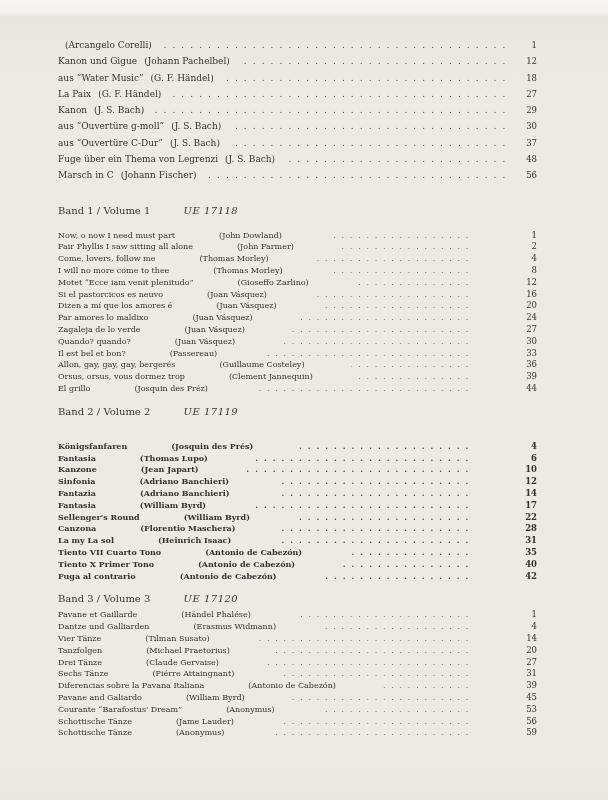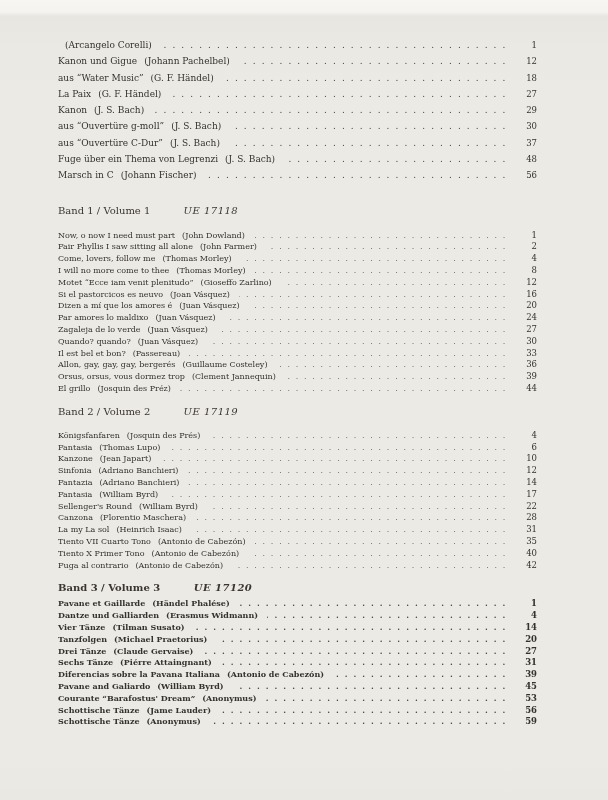--- a/index.html
+++ b/index.html
@@ -14,37 +14,37 @@
   }
   .page {
     position: absolute;
     left: 58px; top: 0;
     width: 479px;
   }
   
   .section-0 { margin-top: 37px; }
   .section-0 .row { line-height: 16.3px; font-size: 9px; }
   
-  .band-section .row { line-height: 11.8px; font-size: 8px; }
+  .band-section .row { line-height: 11.8px; font-size: 8px; gap: 37px; }
   .band-header {
     font-size: 10px;
     line-height: 12px;
     white-space: nowrap;
     color: #3a362f;
   }
   .band-header .catalog {
     font-style: italic;
     margin-left: 30px;
     letter-spacing: 0.5px;
   }
   .section-1 { margin-top: 21px; }
   .section-1 .rows { margin-top: 13px; }
   .section-2 { margin-top: 11px; }
-  .section-2 .rows { margin-top: 12px; }
-  .section-3 { margin-top: 11px; font-weight: bold; }
+  .section-2 .rows { margin-top: 23px; font-weight: bold; }
+  .section-3 { margin-top: 11px; }
   .section-3 .rows { margin-top: 4px; }
   
   .row {
     display: flex;
     align-items: baseline;
     white-space: nowrap;
   }
   .row .title { flex: 0 0 auto; }
   .row .composer { flex: 0 0 auto; margin-left: 7px; }
   .row .dots {

